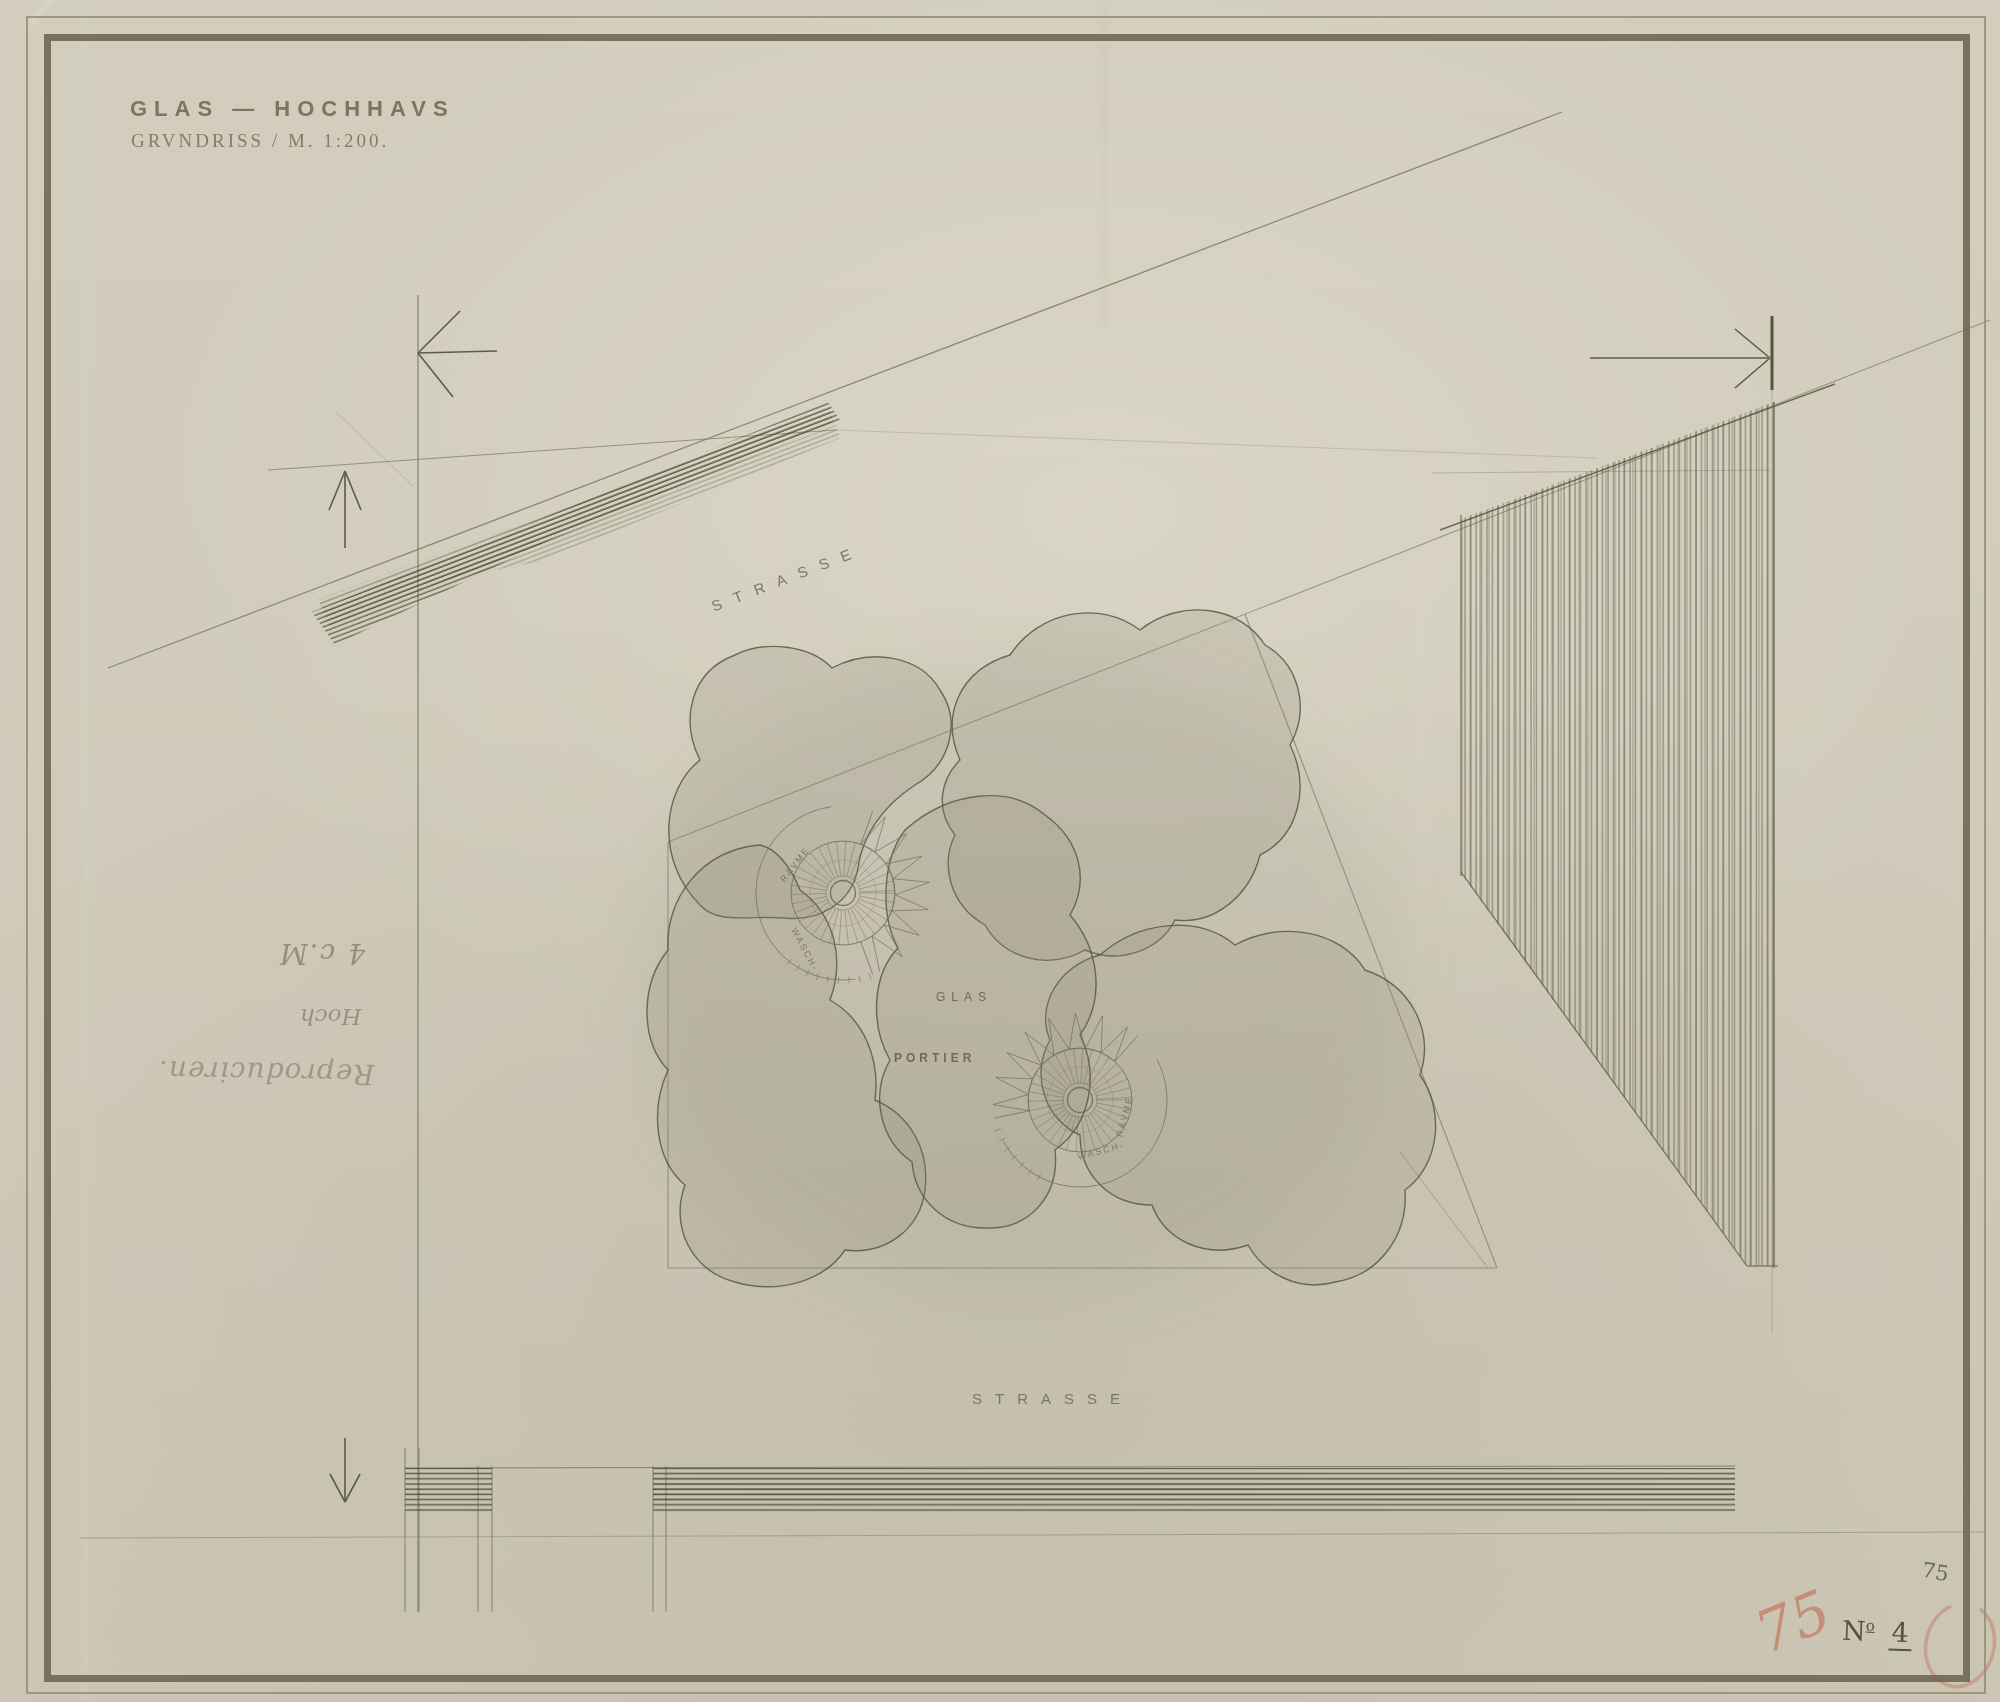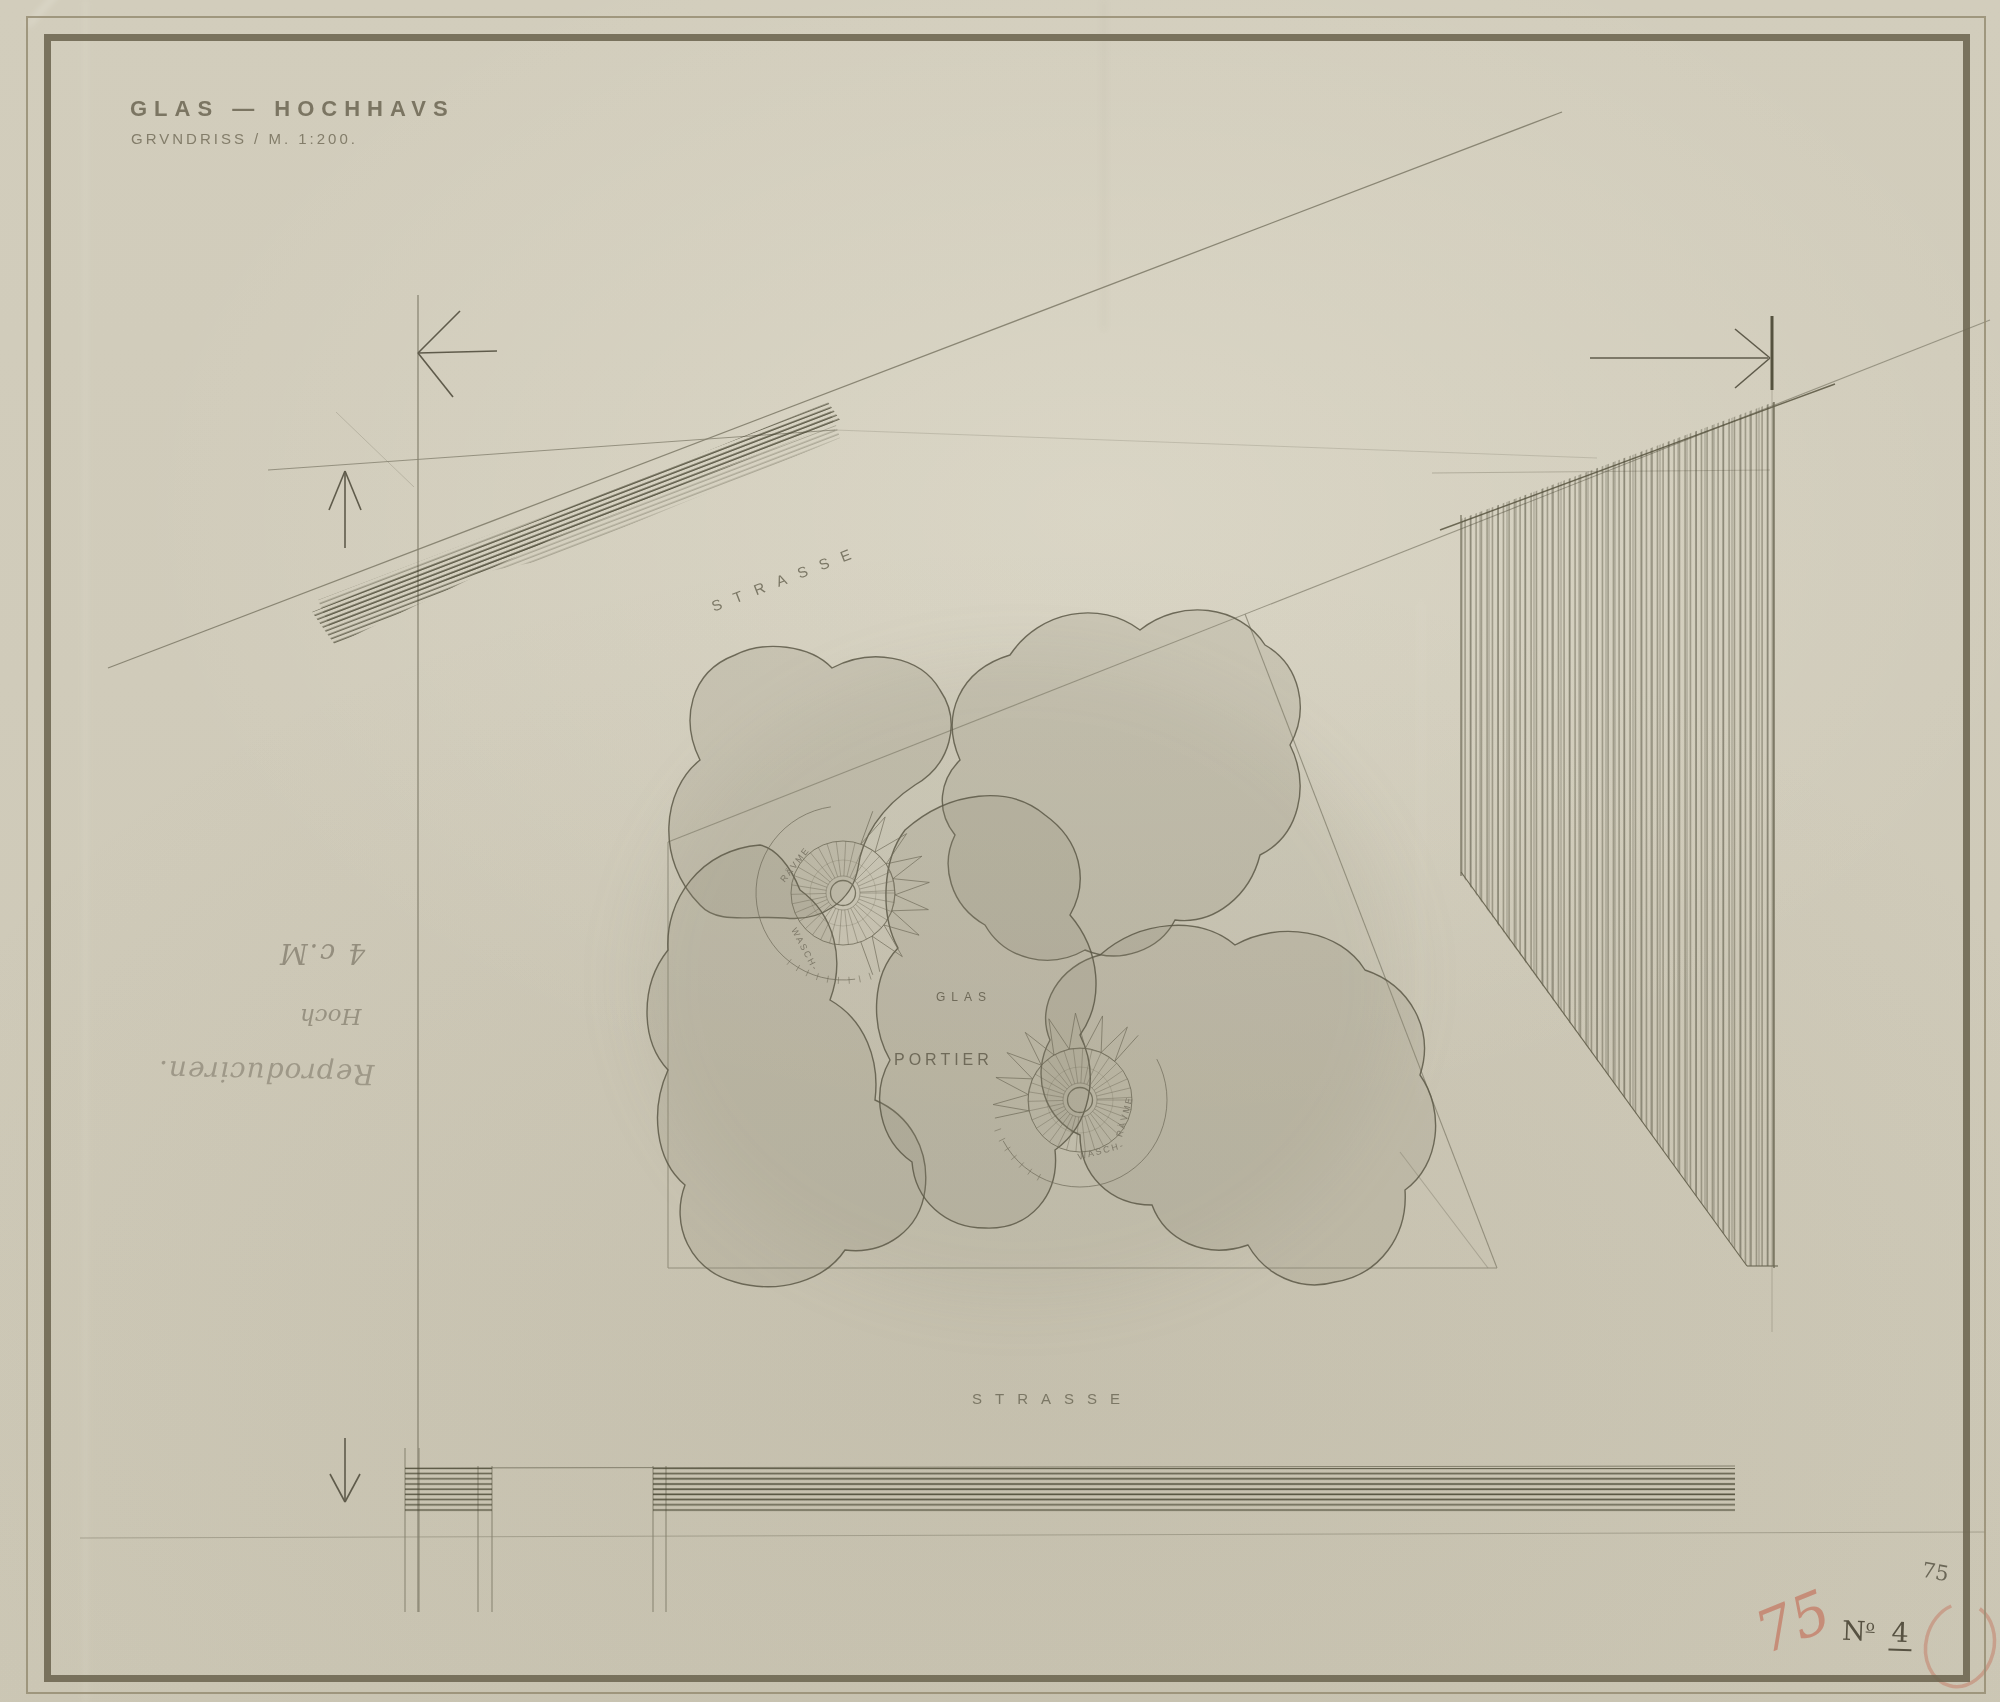--- a/index.html
+++ b/index.html
@@ -16,26 +16,26 @@
   .crease.dark{background:rgba(90,85,68,0.18);}
   
   .frame-outer{position:absolute;left:26px;top:16px;right:14px;bottom:8px;
     border:2px solid rgba(150,141,115,0.85);}
   .frame-inner{position:absolute;left:44px;top:34px;right:30px;bottom:20px;
     border:7px solid rgba(108,101,80,0.88);}
   svg{position:absolute;left:0;top:0;}
   
   .draft{position:absolute;color:#76705d;white-space:nowrap;}
   .title{left:130px;top:96px;font-size:22px;letter-spacing:7px;font-weight:bold;color:#7b7562;}
-  .subtitle{left:131px;top:130px;font-size:15px;letter-spacing:3px;color:#837d6a;}
+  .subtitle{left:131px;top:130px;font-size:19px;letter-spacing:3px;color:#837d6a;font-family:Liberation Serif, serif;}
   .strasse-top{left:712px;top:598px;font-size:15px;letter-spacing:13px;color:#7b7765;
     transform:rotate(-21deg);transform-origin:left center;}
   .strasse-bottom{left:972px;top:1390px;font-size:15px;letter-spacing:13px;color:#7b7765;}
   .halle{left:936px;top:990px;font-size:12px;letter-spacing:6px;color:#6f6a59;}
-  .portier{left:894px;top:1051px;font-size:16px;letter-spacing:4px;color:#6f6a59;}
+  .portier{left:894px;top:1051px;font-size:12px;letter-spacing:4px;color:#6f6a59;font-weight:bold;}
   .corelabel{font-size:9px;letter-spacing:2px;color:#7d7868;}
   .c1-raume{left:786px;top:874px;transform:rotate(-52deg);transform-origin:left bottom;}
   .c1-wasch{left:798px;top:926px;transform:rotate(62deg);transform-origin:left top;}
   .c2-raume{left:1124px;top:1128px;transform:rotate(-75deg);transform-origin:left bottom;}
   .c2-wasch{left:1078px;top:1152px;transform:rotate(-15deg);transform-origin:left center;}
   
   .hand{position:absolute;font-family:"DejaVu Serif",serif;font-style:italic;color:#8b8575;}
   .note-4cm{left:278px;top:938px;font-size:27px;transform:rotate(180deg);opacity:.85;letter-spacing:2px;}
   .note-hoch{left:300px;top:1004px;font-size:23px;transform:rotate(180deg);opacity:.8;}
   .note-repro{left:158px;top:1056px;font-size:28px;transform:rotate(181deg);opacity:.7;letter-spacing:1px;}

